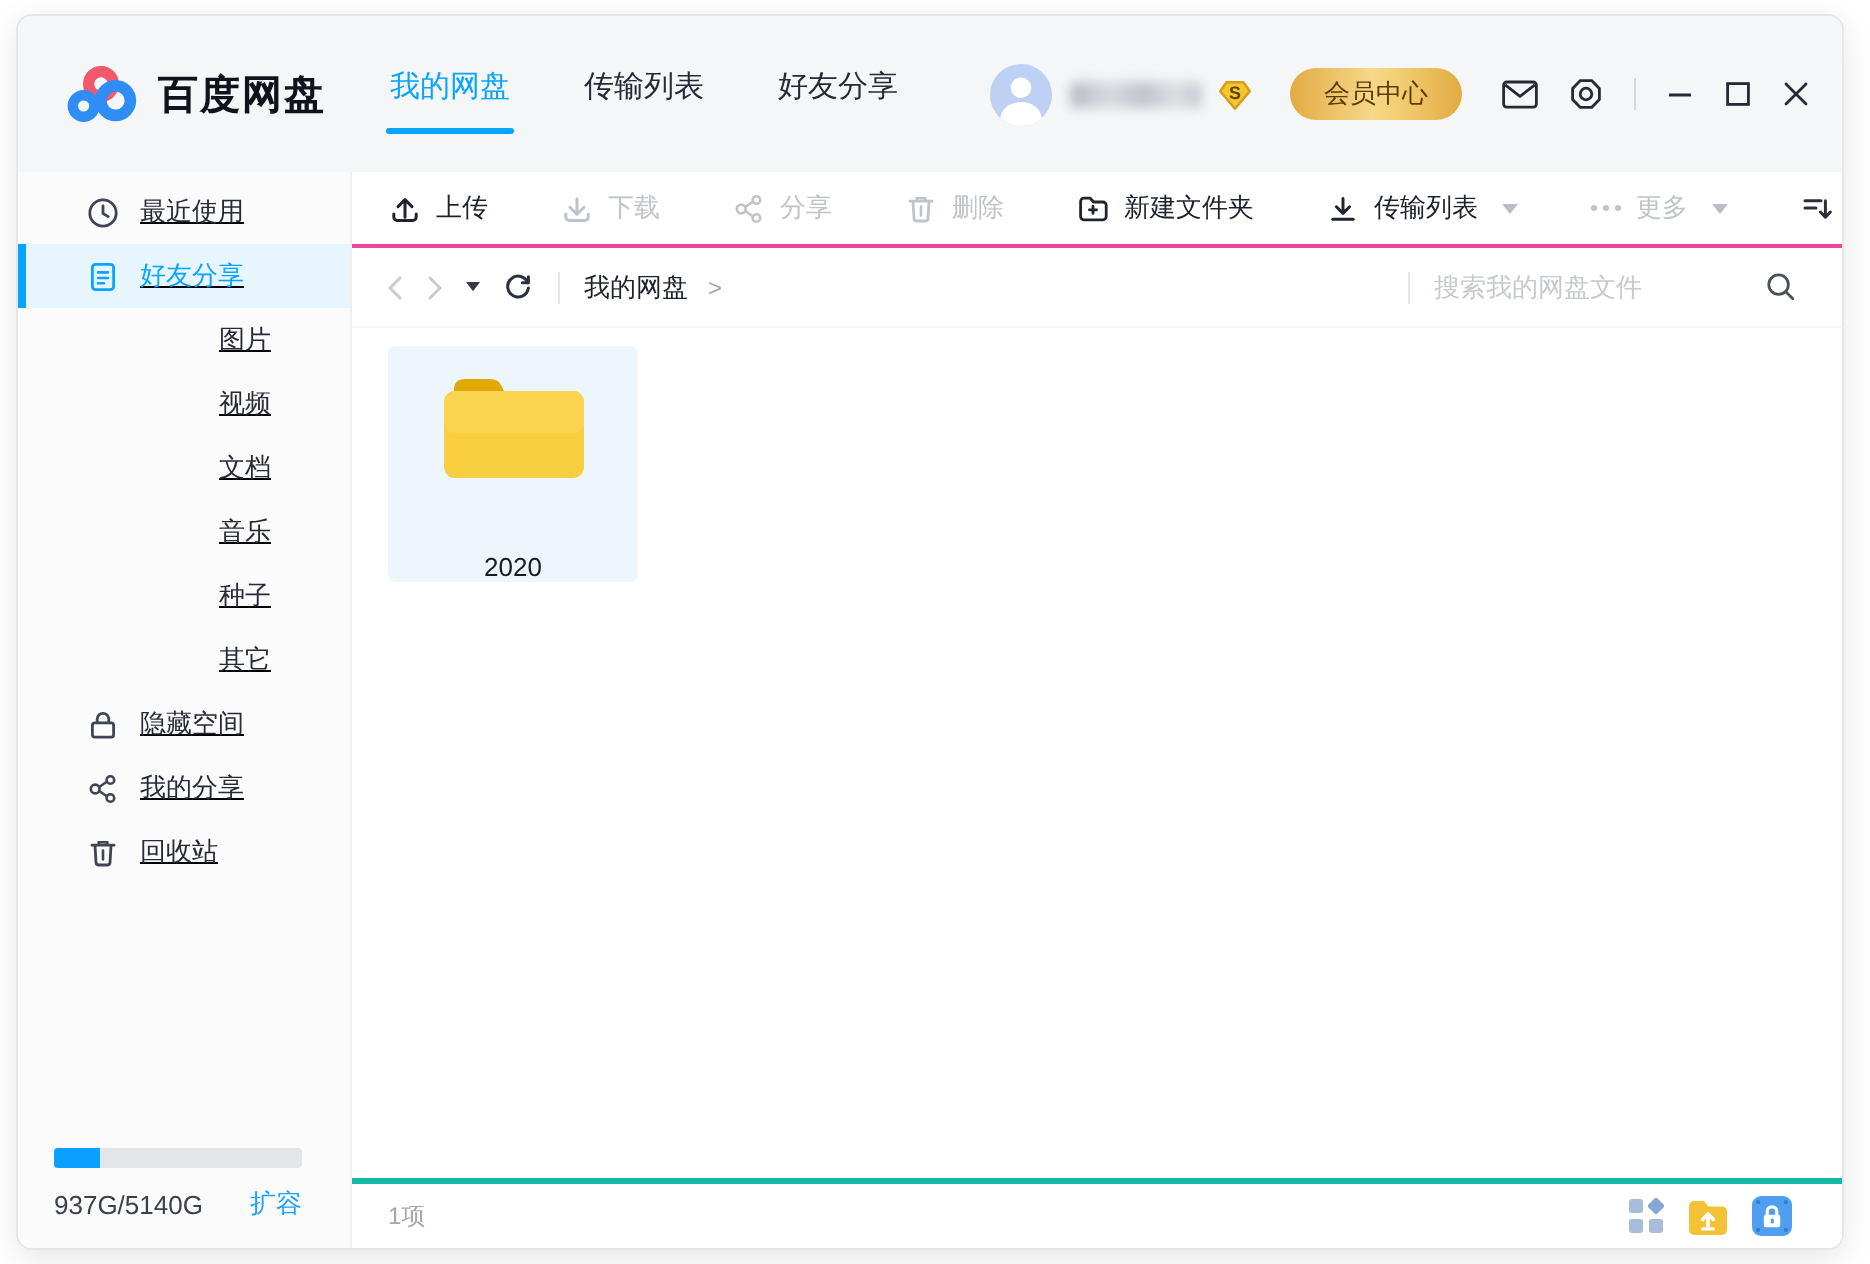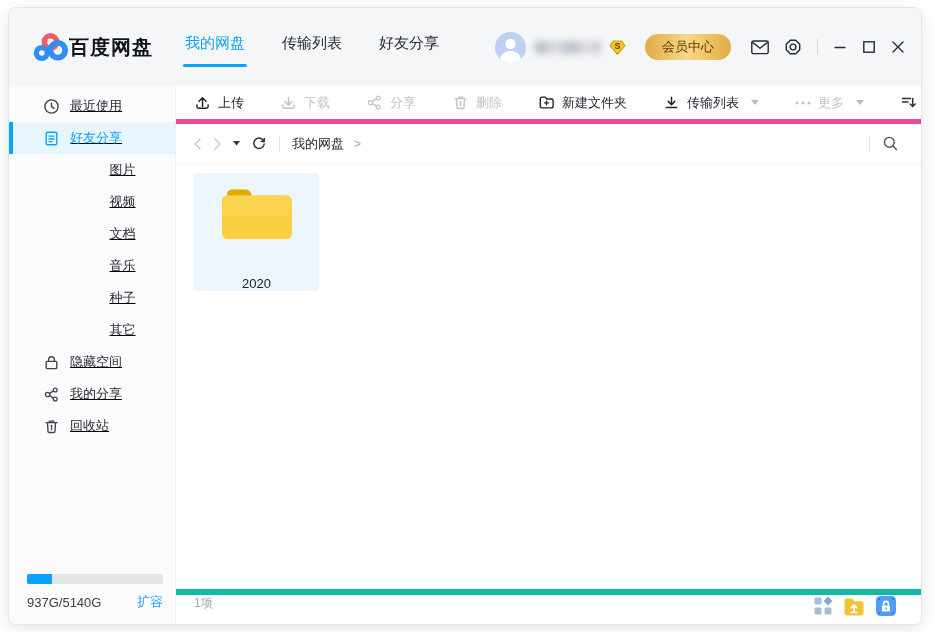--- a/index.html
+++ b/index.html
@@ -3,21 +3,21 @@
 <meta charset="utf-8">
 <style>
   * { box-sizing: border-box; margin: 0; padding: 0; }
   html,body { width:935px; height:632px; background:#fff; font-family:"Liberation Sans","DejaVu Sans",sans-serif; }
   .window { position:absolute; left:8px; top:7px; width:914px; height:618px; background:#fff;
             border:1px solid #e4e6e9; border-radius:8px; box-shadow:0 4px 16px rgba(0,0,0,.10);
             overflow:hidden; display:flex; flex-direction:column; }
 
   
   .titlebar { height:78px; flex:0 0 78px; display:flex; align-items:center; background:#f5f6f7; padding:0 16px 0 24px; }
-  .logo { display:flex; align-items:center; gap:0; }
+  .logo { display:flex; align-items:center; gap:10px; }
   .logo-text { font-size:20px; font-weight:bold; color:#10131c; letter-spacing:1px; }
   .tabs { display:flex; gap:33px; margin-left:30px; align-items:center; }
   .tab { position:relative; font-size:15px; color:#252a36; cursor:pointer; padding:6px 2px 14px; }
   .tab .underline { position:absolute; left:0; right:0; bottom:0; height:3px; border-radius:2px; background:transparent; }
   .tab.active { color:#09a4ff; }
   .tab.active .underline { background:#09a4ff; }
   .user-area { margin-left:auto; display:flex; align-items:center; }
   .avatar { width:31px; height:31px; border-radius:50%; background:#bed0f3; overflow:hidden; flex:0 0 31px; cursor:pointer; }
   .blur-bar { width:66px; height:13px; margin-left:9px; border-radius:3px; filter:blur(3px);
               background:linear-gradient(90deg,#b4b8c2,#d8dbe0 30%,#bec2cb 55%,#dcdee3 80%,#c3c7cf); }
@@ -34,30 +34,30 @@
 
   
   .sidebar { width:167px; flex:0 0 167px; background:#fbfbfc; border-right:1px solid #eeeff1; position:relative;text-decoration:underline; }
   .side-list { padding-top:4px; }
   .side-item { height:32px; display:flex; align-items:center; gap:10px; padding-left:34px;
                font-size:13px; color:#252a36; position:relative; cursor:pointer; }
   .side-item .sicon { width:17px; height:17px; display:flex; flex:0 0 17px; }
   .side-item.indent { padding-left:61px;justify-content:center; }
   .side-item.active { background:#e7f6fe; color:#09a4ff; }
   .side-item.active::before { content:""; position:absolute; left:0; top:0; bottom:0; width:4px; background:#09a4ff; }
-  .storage { position:absolute; left:18px; right:12px; bottom:13px;text-align:right; }
+  .storage { position:absolute; left:18px; right:24px; bottom:13px;text-align:right; }
   .storage-bar { height:10px; background:#e3e5e8; border-radius:2px; overflow:hidden; margin-bottom:9px; }
   .storage-fill { height:100%; width:18%; background:#0aa0ff; }
   .storage-row { display:flex; justify-content:space-between; align-items:center; font-size:13px; color:#3a404c; }
   .expand-link { color:#1e9fff; cursor:pointer; text-decoration:none; }
 
   
   .content { flex:1; display:flex; flex-direction:column; background:#fff; min-width:0; }
   .toolbar { height:38px; flex:0 0 38px; display:flex; align-items:center; padding:0 20px 0 18px;
-             border-bottom:5px solid #ec4899; gap:36px; }
+             border-bottom:2px solid #ec4899; gap:36px; }
   .tbtn { display:flex; align-items:center; gap:7px; font-size:13px; color:#1c212c; cursor:pointer; white-space:nowrap; }
   .tbtn.disabled { color:#bfc3cb; }
   .tbtn .caret { margin-left:5px; display:flex; }
   .view-icons { margin-left:auto; display:flex; gap:13px; align-items:center; }
 
   .pathbar { height:40px; flex:0 0 40px; display:flex; align-items:center; padding:0 22px 0 17px; border-bottom:1px solid #f4f5f7; }
   .nav-icons { display:flex; align-items:center; gap:11px; }
   .vdivider { width:1px; height:16px; background:#e4e6e9; margin:0 12px; }
   .crumb { font-size:13px; color:#1c212c; cursor:pointer; }
   .crumb-sep { color:#9ea3ab; font-size:12px; margin-left:10px; }
@@ -66,21 +66,21 @@
   .search-input::placeholder { color:#c5c9d0; }
 
   .files { flex:1; padding:9px 0 0 18px; display:flex; align-items:flex-start; gap:15px; }
   .tile { width:125px; height:118px; display:flex; flex-direction:column; align-items:center; cursor:pointer; }
   .tile.selected { background:#edf6fd; border-radius:4px;gap:24px; }
   .ticon-area { height:88px; display:flex; align-items:center; justify-content:center; }
   .tlabel { font-size:13px; color:#171b26; }
   .dashed-box { width:72px; height:72px; border:1px dashed #d2d5d9; border-radius:4px;
                 display:flex; align-items:center; justify-content:center; }
 
-  .statusbar { height:35px; flex:0 0 35px; border-top:6px solid #14b8a6; display:flex; align-items:flex-start; padding:0 24px 0 18px; }
+  .statusbar { height:35px; flex:0 0 35px; border-top:3px solid #14b8a6; display:flex; align-items:center; padding:0 24px 0 18px; }
   .count { font-size:12px; color:#a2a7af; }
   .status-icons { margin-left:auto; display:flex; gap:10px; align-items:center; }
 </style>
 </head>
 <body>
 
 <div class="window">
 
   <header class="titlebar">
     <div class="logo">
@@ -340,20 +340,21 @@
               <path d="M12.9 5.4A5.2 5.2 0 1 0 13.2 8" fill="none" stroke="#2b303c" stroke-width="1.5" stroke-linecap="round"></path>
               <path d="M13.2 2.4v3h-3" fill="none" stroke="#2b303c" stroke-width="1.5" stroke-linecap="round" stroke-linejoin="round"></path>
             </svg>
           </span>
         </div>
         <span class="vdivider"></span>
         <span class="crumb">我的网盘</span>
         <span class="crumb-sep">&gt;</span>
         <div class="searchbox">
           <span class="vdivider"></span>
+          <input class="search-input" type="text" placeholder="搜索我的网盘文件" style="">
           <span class="icon-btn">
             <svg width="17" height="17" viewBox="0 0 17 17">
               <circle cx="7.3" cy="7.3" r="4.9" fill="none" stroke="#4a505c" stroke-width="1.4"></circle>
               <path d="M11 11l3.4 3.4" stroke="#4a505c" stroke-width="1.4" stroke-linecap="round"></path>
             </svg>
           </span>
         </div>
       </div>
 
       <div class="files">

